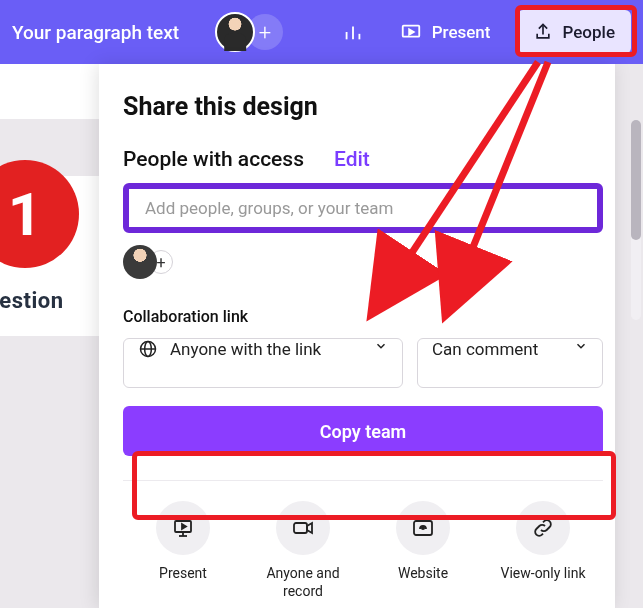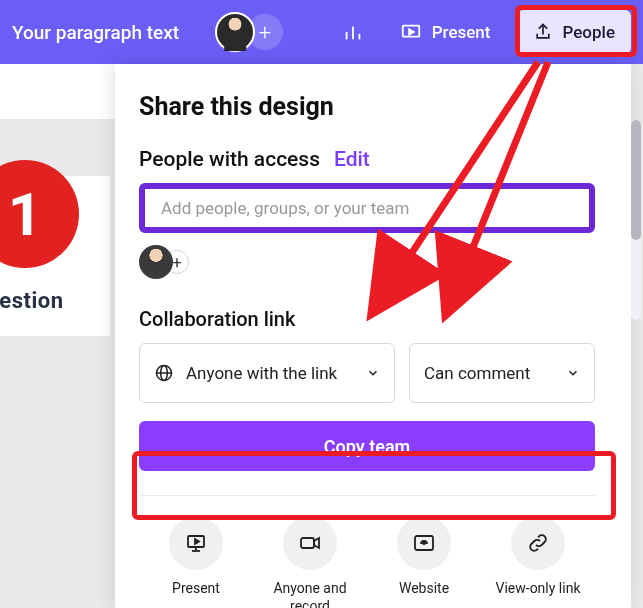--- a/index.html
+++ b/index.html
@@ -70,52 +70,52 @@
     .red-circle {
       width: 108px; height: 108px; border-radius: 50%;
       background: #e22121; color: #fff;
       display: flex; align-items: center; justify-content: center;
       font-size: 60px; font-weight: 700;
       margin-top: -16px;
     }
     .preview-label { font-size: 22px; font-weight: 700; color: #273141; margin-top: 20px; letter-spacing: 0.5px; }
     
     .share-panel {
-      position: absolute; left: 115px; top: 64px;
+      position: absolute; left: 99px; top: 64px;
       width: 516px; height: 544px;
       background: #fff;
       box-shadow: -2px 0 18px rgba(0,0,0,0.12);
-      padding: 28px 36px 16px 24px;
+      padding: 28px 12px 16px 24px;
     }
     .sp-title { font-size: 25px; font-weight: 700; color: #111; margin-bottom: 26px; }
     .row-label { font-size: 21px; color: #111; font-weight: 500; display: flex; gap: 14px; margin-bottom: 12px; }
-    .edit-link { color: #7a3cff; font-weight: 500; }
+    .edit-link { color: #7a3cff; font-weight: 500; margin-left: 16px; }
     .add-input {
       width: 100%; height: 50px; border: 6px solid #6d28d9; border-radius: 6px;
       padding: 0 16px; font-size: 17px; color: #999;
       display: flex; align-items: center;
     }
     .small-avatar-row { margin-top: 12px; display: flex; align-items: center; }
     .small-avatar {
       width: 34px; height: 34px; border-radius: 50%;
       background: radial-gradient(circle at 50% 30%, #f3d3b8 0 22%, transparent 23%),
                   linear-gradient(#3a3a3a, #3a3a3a);
       position: relative;
     }
     .small-plus {
       width: 24px; height: 24px; border-radius: 50%;
       background: #fff; border: 1px solid #d5d2d8;
       display: flex; align-items: center; justify-content: center;
       font-size: 16px; color: #333; margin-left: -8px;
     }
-    .collab-label { font-size: 20px; color: #111; font-weight: 500; margin-top: 28px; margin-bottom: 12px; }
+    .collab-label { font-size: 16px; color: #111; font-weight: 500; margin-top: 28px; margin-bottom: 12px; }
     .dropdown-row { display: flex; gap: 14px; }
     .dd {
-      height: 60px; border: 1px solid #d9d6dc; border-radius: 6px;
-      display: flex; align-items: center; padding: 0 14px; gap: 12px;
+      height: 50px; border: 1px solid #d9d6dc; border-radius: 6px;
+      display: flex; align-items: flex-start; padding: 0 14px; gap: 12px;
       font-size: 17px; color: #222;
     }
     .dd.link { flex: 1; }
     .dd.perm { width: 186px; }
     .chev { margin-left: auto; }
     .copy-btn {
       margin-top: 18px; width: 100%; height: 50px;
       background: #8b3dff; color: #fff; border-radius: 6px;
       display: flex; align-items: center; justify-content: center;
       font-size: 18px; font-weight: 600;

